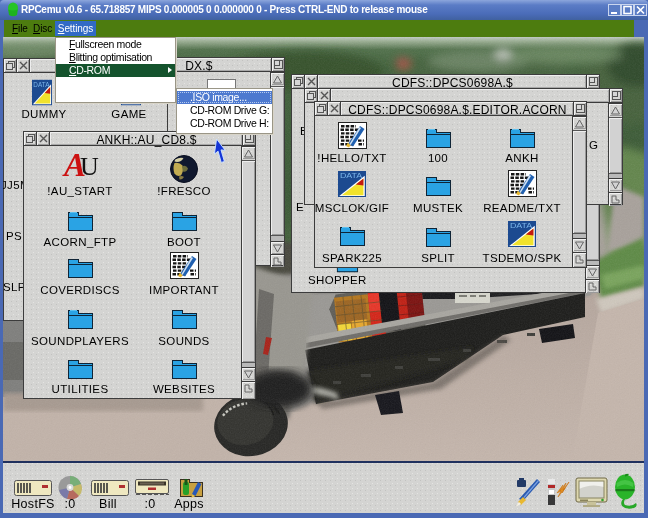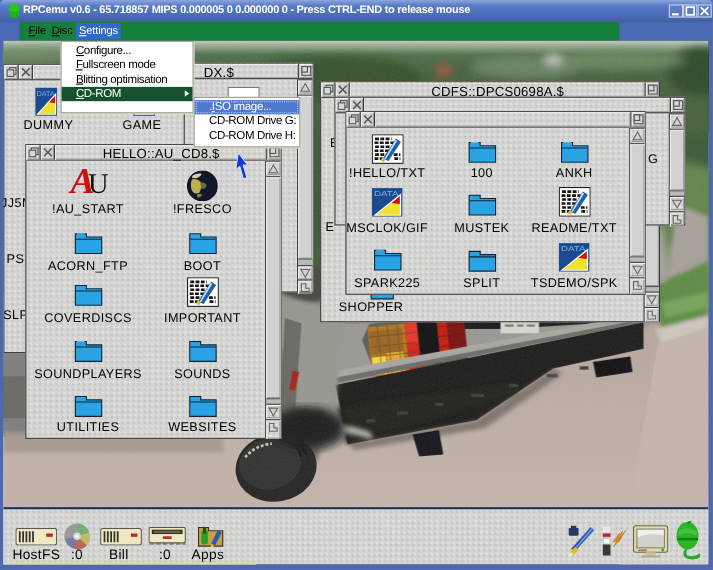--- a/index.html
+++ b/index.html
@@ -1,21 +1,21 @@
 <!DOCTYPE html>
 <html><head><meta charset="utf-8"><style>
 *{margin:0;padding:0;box-sizing:border-box}
 html,body{width:648px;height:518px;overflow:hidden}
 body{position:relative;font-family:"Liberation Sans",sans-serif;background:#4a69b4}
 .abs{position:absolute}
 
 #titlebar{left:0;top:0;width:648px;height:20px;background:linear-gradient(#8ca6dc,#5b7cc6 25%,#4a6cb8 70%,#40619f);border-radius:4px 4px 0 0}
 #titletext{left:21px;top:4px;color:#fff;font-size:10px;font-weight:bold;white-space:nowrap;letter-spacing:-.25px}
 .capbtn{top:4px;width:13px;height:12px;border:1px solid #c9d5ee;background:#5a7cc4;color:#fff;font-size:9px;line-height:10px;text-align:center}
-#menubar{left:18px;top:20px;width:545px;height:17px;background:#15803d;font-size:10px;color:#000;letter-spacing:-.1px}
+#menubar{left:4px;top:20px;width:630px;height:17px;background:#4d7c0f;font-size:10px;color:#000;letter-spacing:-.1px}
 .mitem{top:1px;height:15px;line-height:15px;padding:0 6px}
 .msel{background:#316ac5;color:#fff;width:41px;padding:0;text-align:center}
 u{text-decoration:underline}
 #desktop{left:3px;top:37px;width:641px;height:476px;overflow:hidden;background:#7a8a6a}
 
 .tex{background-color:#d4d4d2;background-image:radial-gradient(#c2c2c0 20%,transparent 21%),radial-gradient(#e4e4e2 20%,transparent 21%);background-size:5px 5px;background-position:0 0,2px 3px}
 .win{position:absolute;border:1px solid #3c3c3c}
 .tbar{position:absolute;left:0;top:0;right:0;height:14px;border-bottom:1px solid #3c3c3c;display:flex}
 .tico{width:13px;height:13px;flex:0 0 13px;border-right:1px solid #3c3c3c;box-shadow:inset 1px 1px 0 #f2f2f2,inset -1px -1px 0 #9a9a9a;position:relative}
 .ticoR{border-right:none;border-left:1px solid #3c3c3c;margin-left:auto;box-shadow:inset 1px 1px 0 #f2f2f2,inset -1px -1px 0 #9a9a9a}
@@ -365,20 +365,21 @@
           </svg>
         </div>
         <div class="tbarfill"></div>
         <div class="tico ticoR">
           <svg width="11" height="11" style="position:absolute;left:1px;top:1px">
             <rect x="1.5" y="1.5" width="8" height="8" fill="none" stroke="#555"></rect>
             <rect x="1.5" y="1.5" width="5" height="5" fill="#d7d7d7" stroke="#555"></rect>
           </svg>
         </div>
       </div>
+ <div class="ttext">CDFS::DPCS0698A.$.EDITOR.ACORN</div>
 
  <div class="abs" style="left:23px;top:20px"><svg width="29" height="27" viewBox="0 0 29 27">
           <rect x=".5" y=".5" width="28" height="26" fill="#fff" stroke="#222"></rect>
           <g stroke="#161616" stroke-width="2.4" stroke-dasharray="3.5 1.3">
             <path d="M3 4.2 H18"></path>
             <path d="M2.5 7.8 H21"></path>
             <path d="M3 11.4 H17"></path>
             <path d="M2.5 15 H19"></path>
             <path d="M3 18.6 H14"></path>
             <path d="M2.5 22.2 H16"></path>
@@ -493,21 +494,21 @@
           </svg>
         </div>
         <div class="tbarfill"></div>
         <div class="tico ticoR">
           <svg width="11" height="11" style="position:absolute;left:1px;top:1px">
             <rect x="1.5" y="1.5" width="8" height="8" fill="none" stroke="#555"></rect>
             <rect x="1.5" y="1.5" width="5" height="5" fill="#d7d7d7" stroke="#555"></rect>
           </svg>
         </div>
       </div>
- <div class="ttext">HELLO::AU_CD8.$</div>
+ <div class="ttext">ANKH::AU_CD8.$</div>
 
  <div class="abs" style="left:40px;top:21px;width:32px;height:30px">
    <span style="position:absolute;left:0;top:-6px;font-family:'Liberation Serif',serif;font-style:italic;font-weight:bold;font-size:33px;color:#cc1111">A</span>
    <span style="position:absolute;left:16px;top:-1px;font-family:'Liberation Serif',serif;font-size:26px;color:#111">U</span>
  </div>
  <div class="lbl ctr" style="left:56px;top:53px">!AU_START</div>
  <div class="abs" style="left:146px;top:23px"><svg width="28" height="28" viewBox="0 0 28 28">
           <circle cx="14" cy="14" r="13.5" fill="#10182e"></circle>
           <path d="M5 4.5 Q9.5 1.8 13.5 3 Q11.5 7 7 7 L4.5 6.5 Z" fill="#d6d0a6"></path>
           <path d="M4.5 8 Q9.5 7 12.5 10.5 Q14 15.5 11 20.5 Q6.5 22 4.5 18.5 Q2.5 13 4.5 8 Z" fill="#c2ac52"></path>
@@ -683,21 +684,20 @@
  <div class="abs" style="left:609px;top:10px"><svg width="28" height="36" viewBox="0 0 28 36">
           <ellipse cx="13" cy="14" rx="10" ry="12.5" fill="#2ab42a"></ellipse>
           <path d="M4.5 10 Q13 4 21.5 10 L21 14 Q13 9 5 14 Z" fill="#5ed45e" opacity=".5"></path>
           <rect x="3.5" y="16" width="19" height="2.2" fill="#1a7a1a"></rect>
           <path d="M13 1.5 Q15 .2 17 1 Q16 3 13 3.5 Z" fill="#1a8a1a"></path>
           <path d="M13 26 Q11 30 13 32 Q20 34 24 30 Q26 33 22 35 Q14 37 10 33 Q8 29 11 26 Z" fill="#28a828"></path>
         </svg></div>
 </div>
 </div>
 <div class="menu" style="left:55px;top:37px;width:121px;height:66px">
- <div class="mrow" style="margin-top:2px"><u>C</u>onfigure...</div>
  <div class="mrow"><u>F</u>ullscreen mode</div>
  <div class="mrow"><u>B</u>litting optimisation</div>
  <div class="mrow mhi"><u>C</u>D-ROM<span class="arr"></span></div>
 </div>
 <div class="menu" style="left:176px;top:88px;width:97px;height:46px">
  <div class="mrow miso" style="margin-top:2px">.<u>I</u>SO image...</div>
  <div class="mrow">CD-ROM Drive G:</div>
  <div class="mrow">CD-ROM Drive H:</div>
 </div>
 <svg class="abs" style="left:212px;top:138px;z-index:70" width="20" height="28" viewBox="0 0 20 28">

